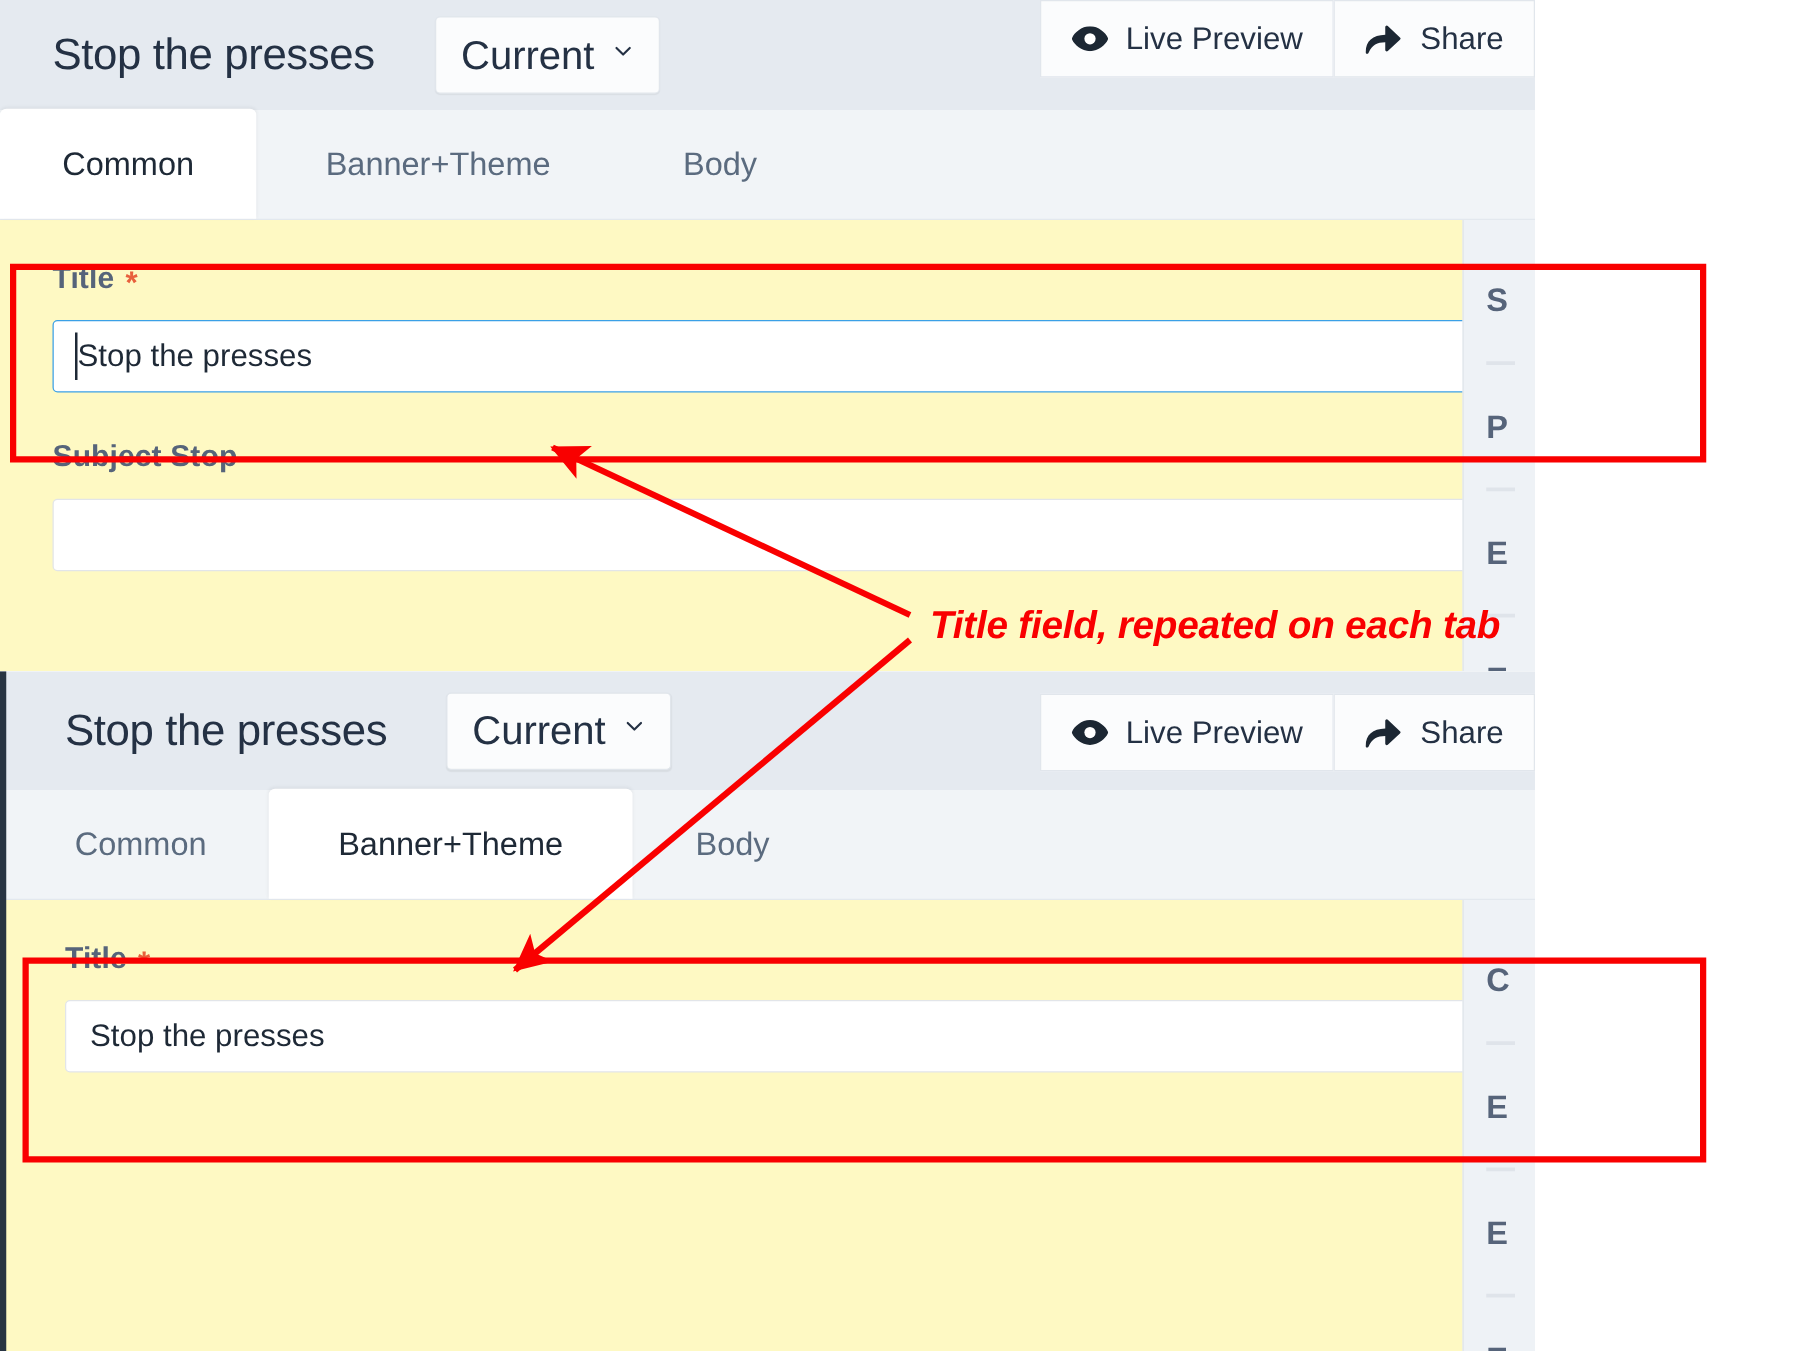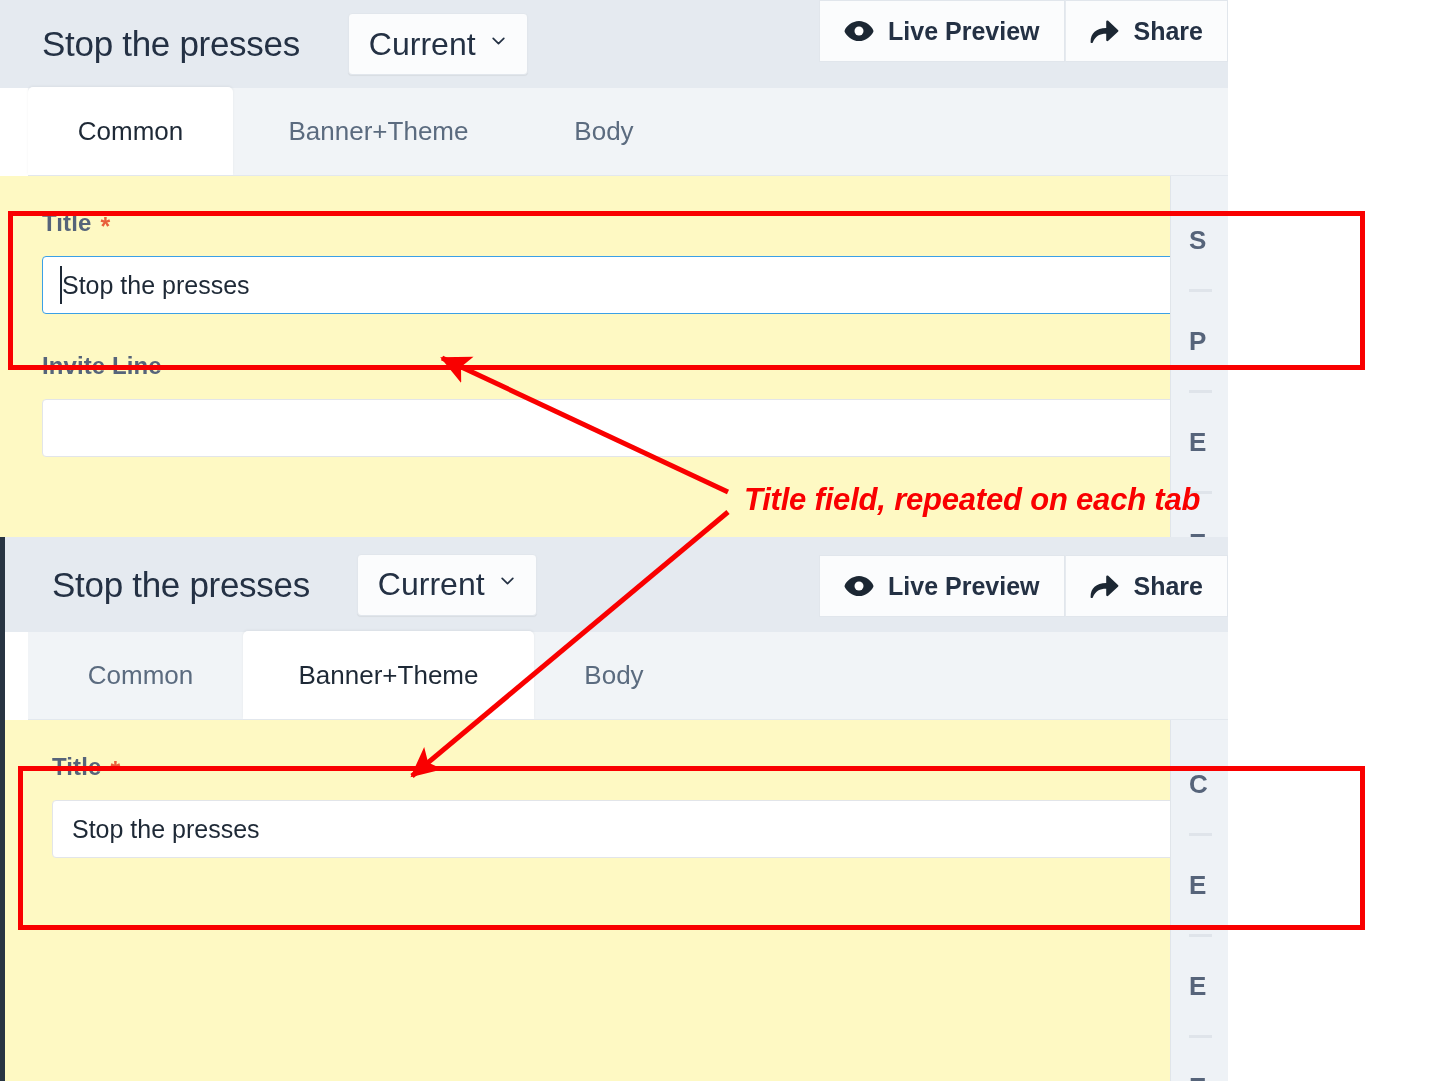--- a/index.html
+++ b/index.html
@@ -48,21 +48,20 @@
   }
   .chev { display:inline-block; width:17px; height:17px; position:relative; top:-4px;}
   .chev svg { display:block; }
 
   .header-actions {
     position: absolute;
     top: 0;
     display: flex;
     align-items: stretch;
     height: 62px;
-    font-weight: bold;
   }
   .hdr-btn {
     background: #fbfcfd;
     border: 1px solid #e1e6ec;
     display: flex;
     align-items: center;
     gap: 14px;
     padding: 0 24px;
     font-size: 25px;
     color: #243144;
@@ -74,21 +73,20 @@
   .hdr-ico svg { display:block; }
 
   
   .tabstrip {
     position: relative;
     height: 88px;
     background: #f1f4f7;
     border-bottom: 1px solid #e3e8ee;
     display: flex;
     align-items: flex-end;
-    margin-left: 28px;
   }
   .tab {
     height: 88px;
     display: flex;
     align-items: center;
     justify-content: center;
     font-size: 26px;
     color: #5b6b7f;
     padding: 0 34px;
     cursor: pointer;
@@ -250,21 +248,21 @@
         <span class="req">*</span>
       </div>
       <div class="input-wrap" style="margin-top:19px;">
         <input class="text-input focused" type="text" value="Stop the presses" style="">
         <span class="caret"></span>
       </div>
     </div>
 
     <div class="field" style="padding-top:38px;">
       <div class="field-label">
-        <span>Invite Line</span>
+        <span>Subject Stop</span>
       </div>
       <div class="input-wrap" style="margin-top:19px;">
         <input class="text-input" type="text" value="" style="">
       </div>
     </div>
   </div>
 
   <div class="right-rail" style="top:176px; height:361px;">
     <div class="rail-item">S</div>
     <div class="rail-sep"></div>

